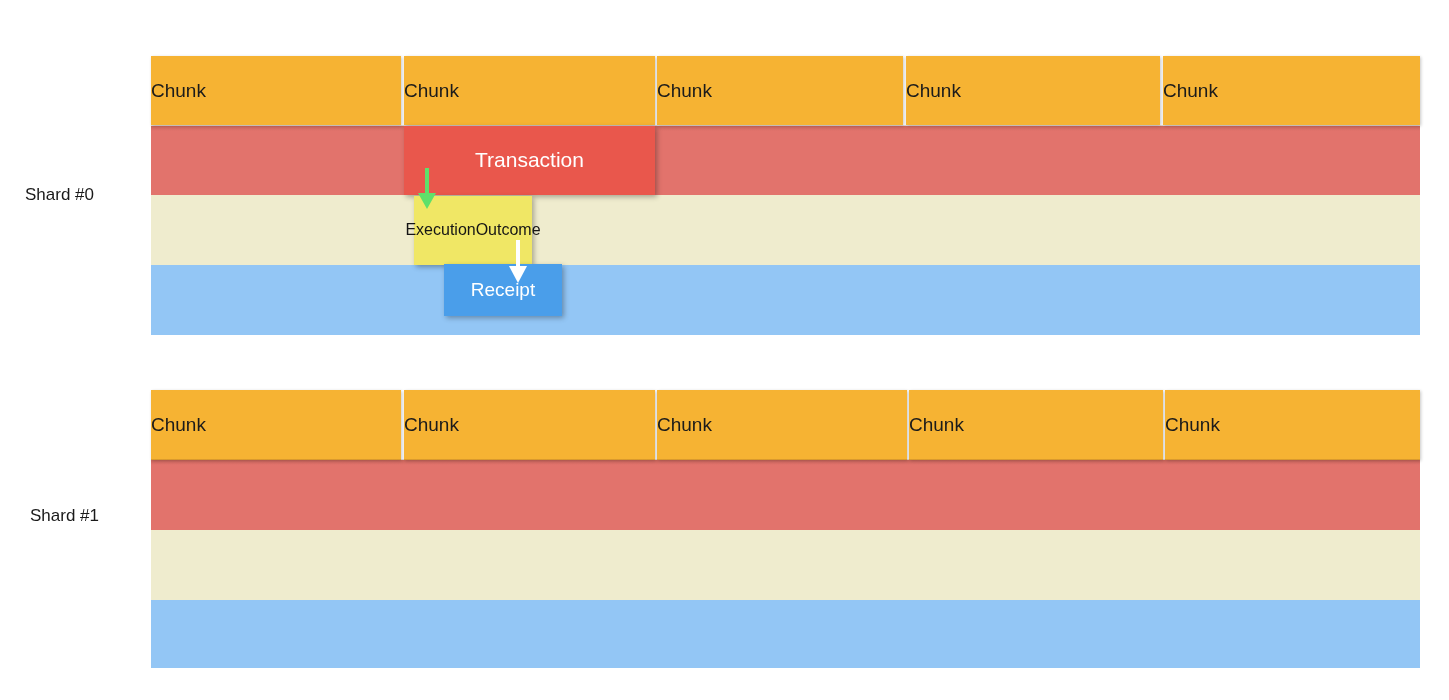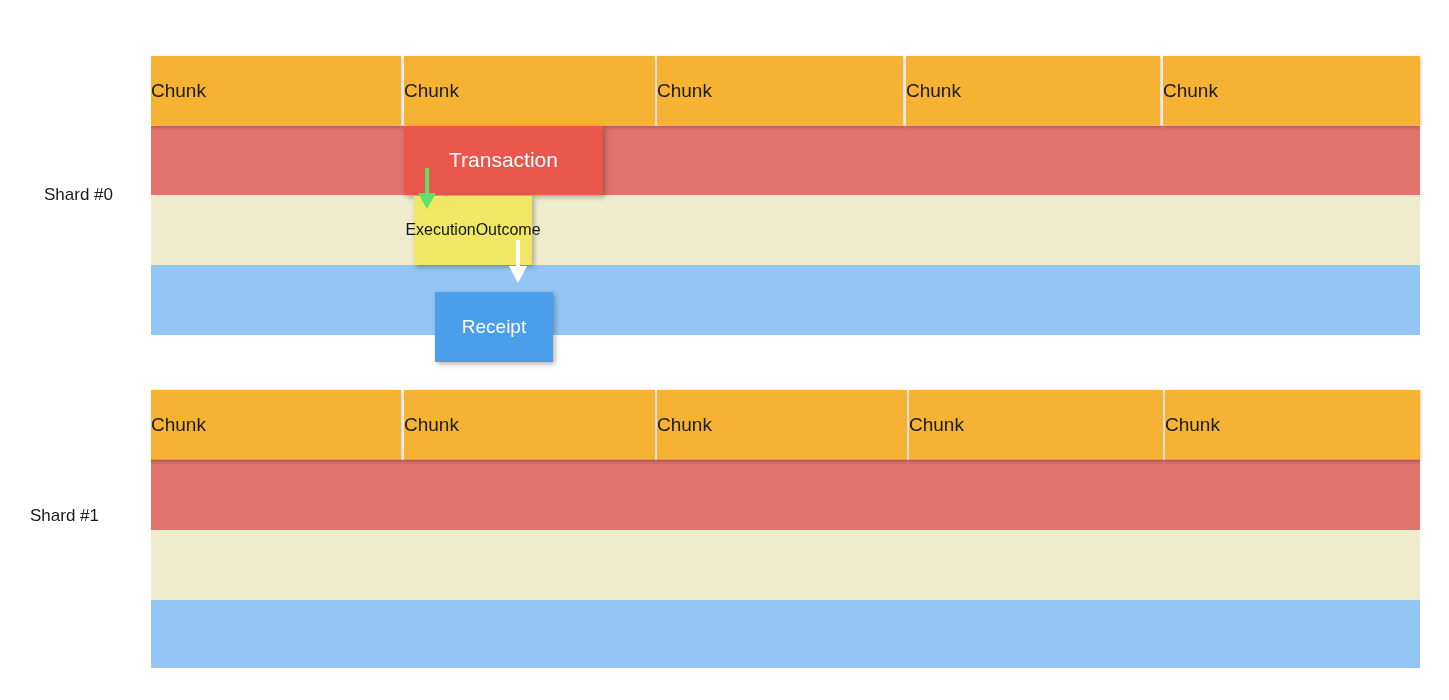--- a/index.html
+++ b/index.html
@@ -85,21 +85,21 @@
     pointer-events: none;
   }
 </style>
 </head>
 <body>
 
 <div class="canvas">
 
   <div>
 
-    <div class="shard-label" style="left:44px; top:185px; width:110px;">Shard #0</div>
+    <div class="shard-label" style="left:25px; top:185px; width:110px;">Shard #0</div>
 
     <div class="band band-red" style="top:126px; height:69px;"></div>
     <div class="band band-cream" style="top:195px; height:70px;"></div>
     <div class="band band-blue" style="top:265px; height:70px;"></div>
 
     <div class="chunk" style="left:151px; top:56px; width:250px; height:69px;">
       <span>Chunk</span>
     </div>
     <div class="chunk" style="left:404px; top:56px; width:251px; height:69px;">
       <span>Chunk</span>
@@ -110,30 +110,30 @@
     <div class="chunk" style="left:906px; top:56px; width:254px; height:69px;">
       <span>Chunk</span>
     </div>
     <div class="chunk" style="left:1163px; top:56px; width:257px; height:69px;">
       <span>Chunk</span>
     </div>
 
     <div style="position:absolute; left:151px; top:125px; width:1269px; height:6px;
                 background:linear-gradient(to bottom, rgba(90,40,20,0.20), rgba(90,40,20,0));"></div>
 
-    <div class="hl-box box-transaction" style="left:404px; top:126px; width:199px; height:69px;">
+    <div class="hl-box box-transaction" style="left:404px; top:126px; width:251px; height:69px;">
       <span>Transaction</span>
     </div>
 
     <div class="hl-box box-execution" style="left:414px; top:196px; width:118px; height:69px; ">
       <span>Execution</span>
       <span>Outcome</span>
     </div>
 
-    <div class="hl-box box-receipt" style="left:435px; top:264px; width:118px; height:70px;margin-top:28px;">
+    <div class="hl-box box-receipt" style="left:444px; top:264px; width:118px; height:52px;">
       <span>Receipt</span>
     </div>
 
     <svg class="arrow" style="left:414px; top:166px; width:26px; height:44px;" viewBox="0 0 26 44">
       <line x1="13" y1="2" x2="13" y2="33" stroke="#5FE06A" stroke-width="4"></line>
       <polygon points="13,43 4,27 22,27" fill="#5FE06A"></polygon>
     </svg>
 
     <svg class="arrow" style="left:505px; top:238px; width:26px; height:46px;" viewBox="0 0 26 46">
       <line x1="13" y1="2" x2="13" y2="34" stroke="#FFFFFF" stroke-width="4"></line>

